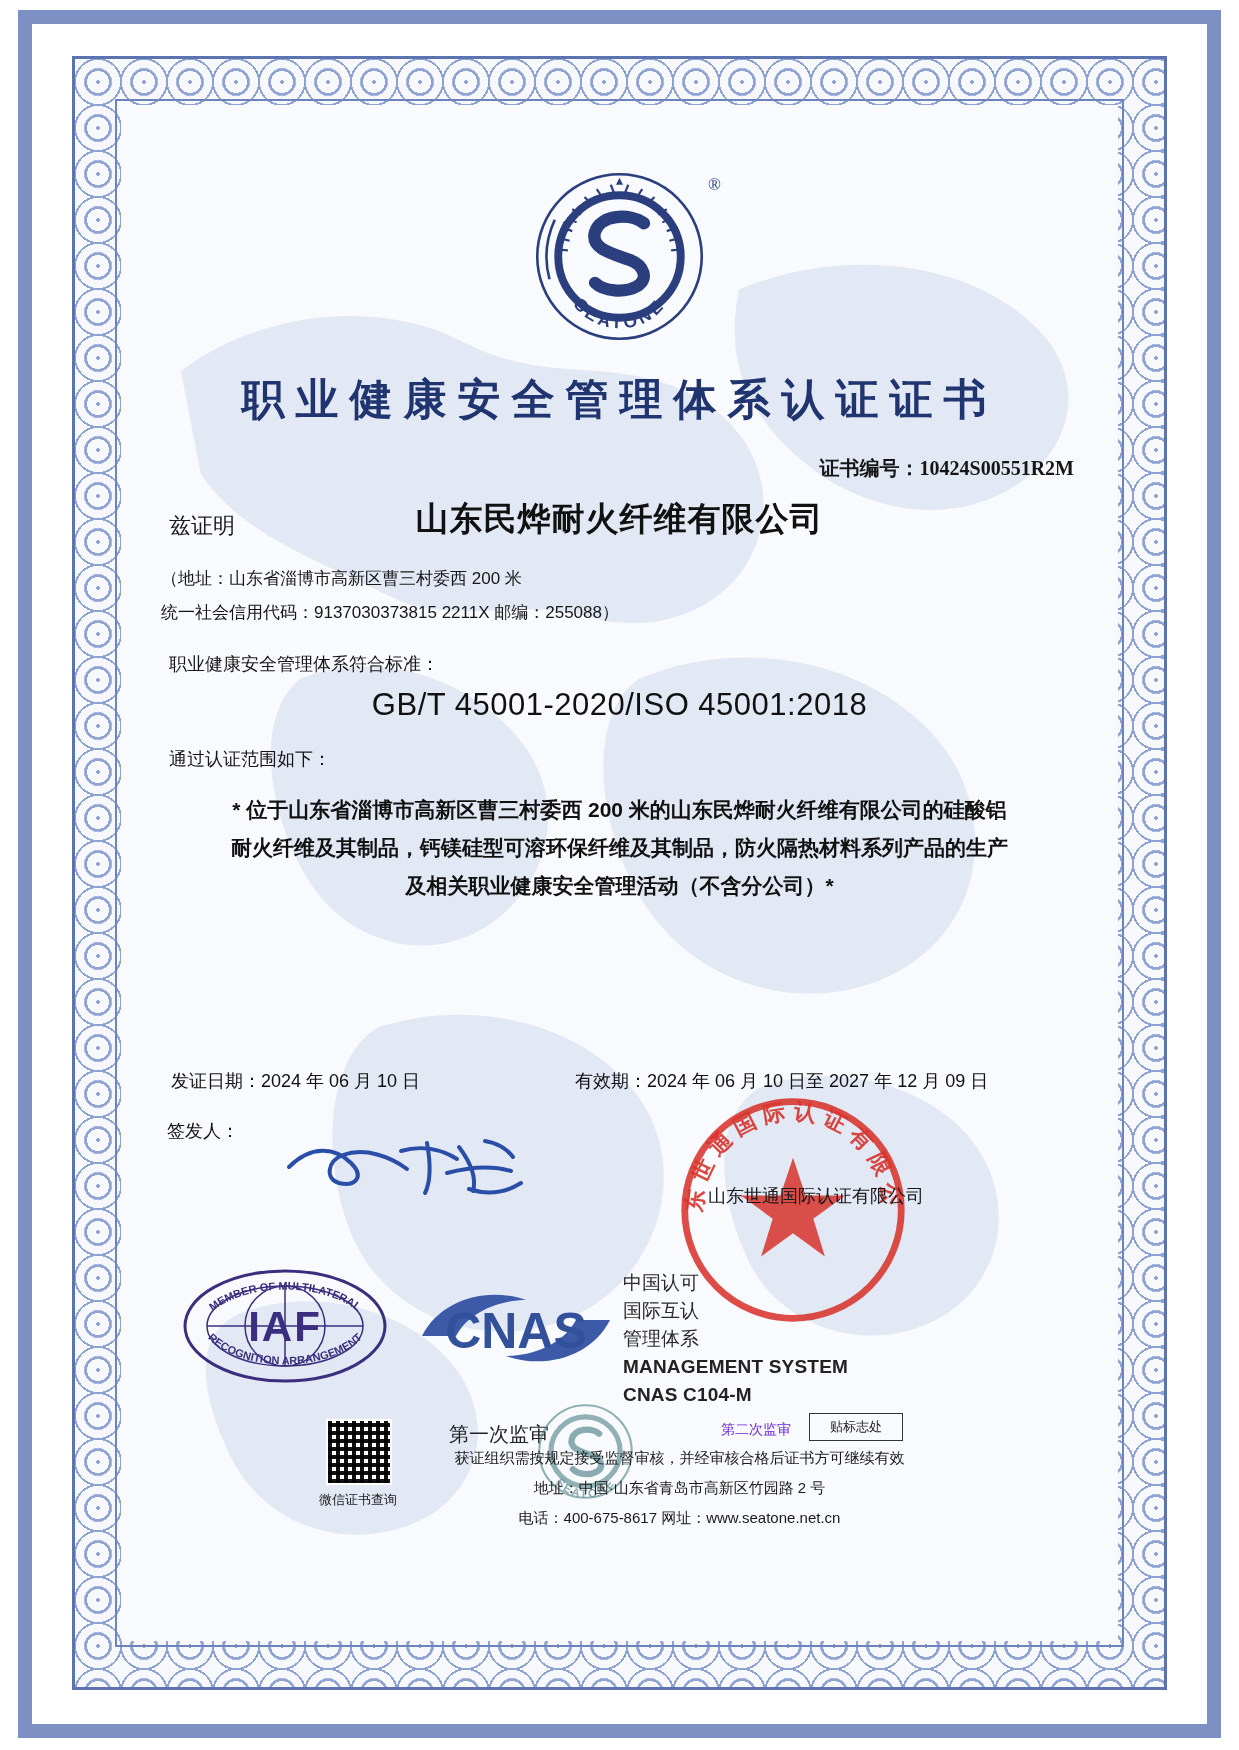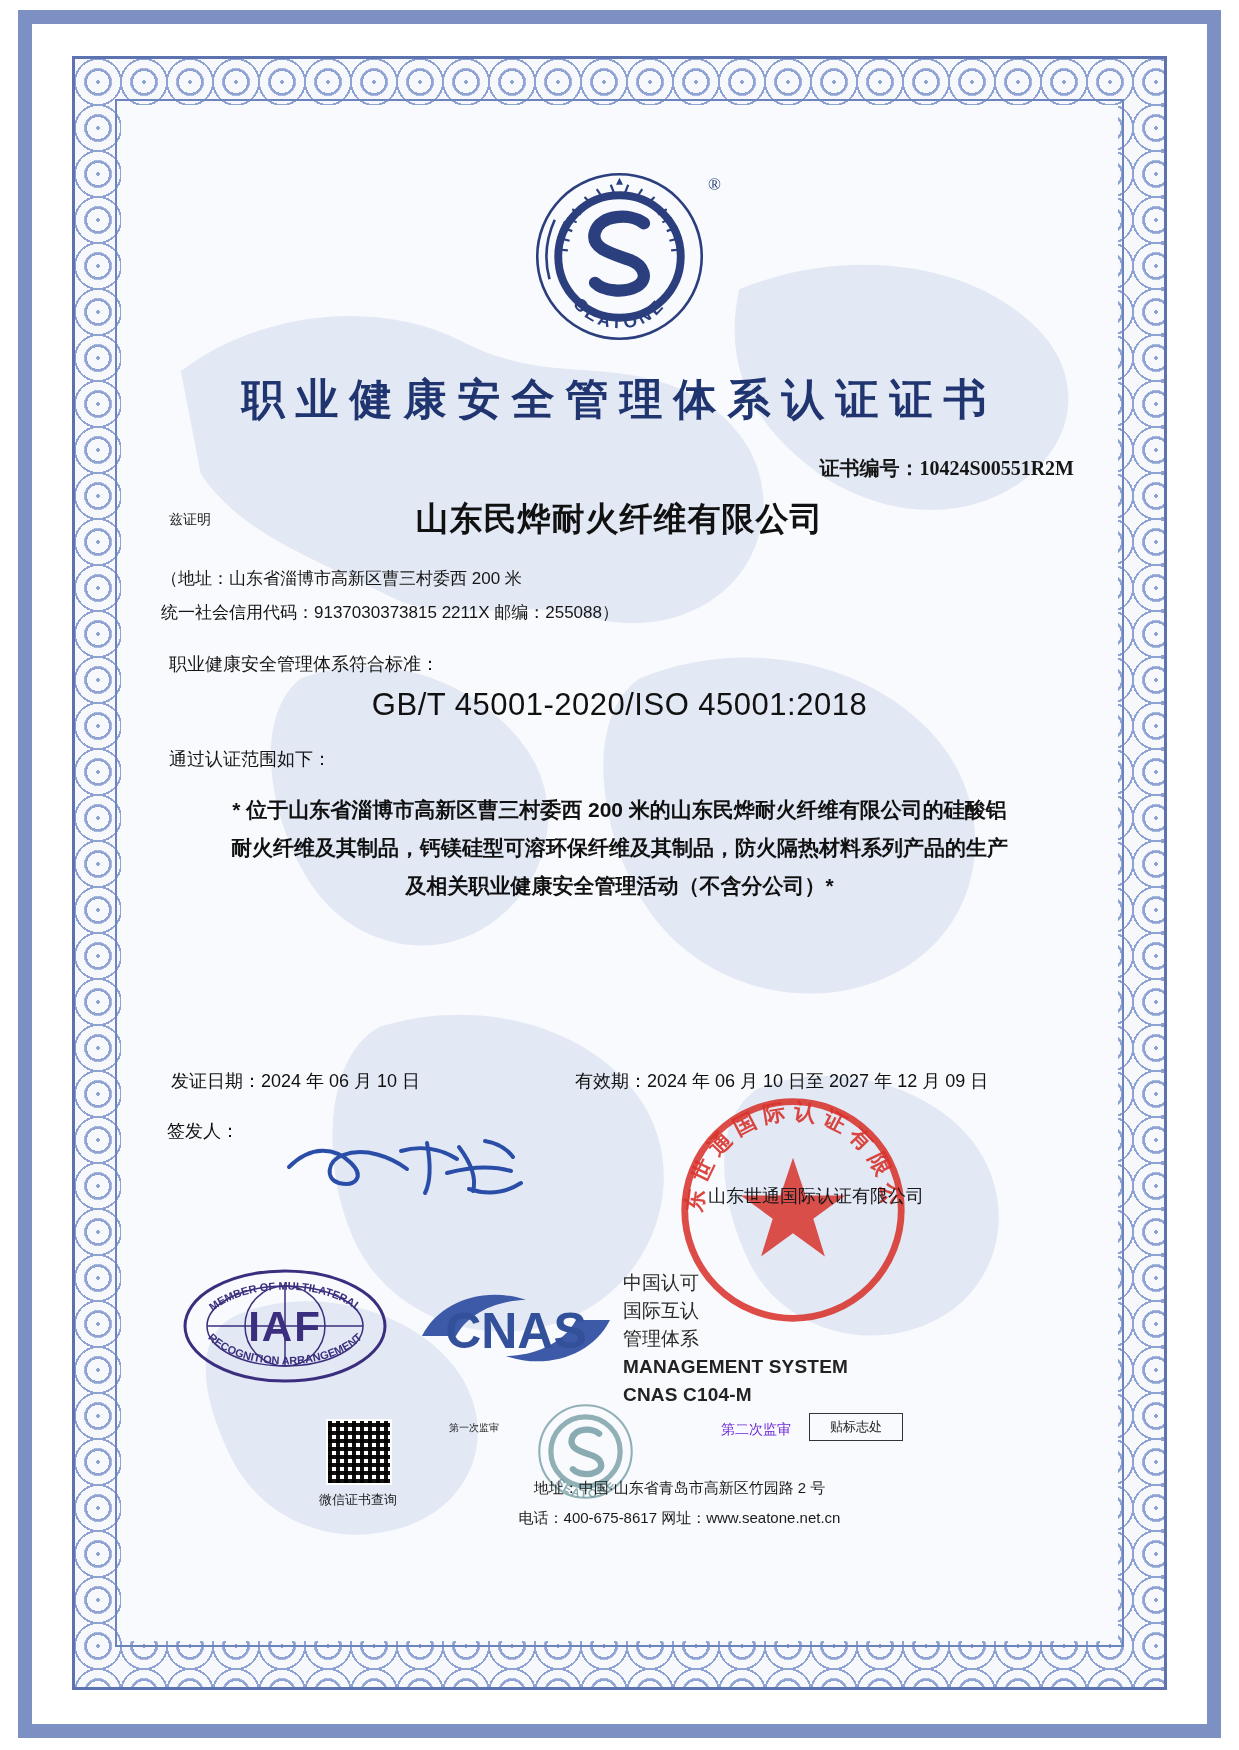--- a/index.html
+++ b/index.html
@@ -118,21 +118,21 @@
     font-family: "Liberation Serif", serif;
     font-size: 20px;
     color: #161616;
     font-weight: bold;
   }
   .cert-no .lbl { font-weight: bold; margin-top: 11px; }
 
   .hereby {
     position: absolute;
     left: 8px; top: 392px;
-    font-size: 14px;
+    font-size: 22px;
     color: #1a1a1a;
   }
 
   .company {
     position: absolute;
     left: 0; right: 0; top: 378px;
     text-align: center;
     font-size: 33px;
     font-weight: bold;
     color: #111111;
@@ -278,21 +278,21 @@
     width: 110px;
     text-align: center;
     font-size: 13px;
     color: #222;
   }
 
   
   .audit1 {
     position: absolute;
     left: 288px; top: 1302px;
-    font-size: 10px; color: #222;
+    font-size: 20px; color: #222;
   }
   .audit2 {
     position: absolute;
     left: 560px; top: 1302px;
     font-size: 14px; color: #6d28d9;
   }
   .sticker-box {
     position: absolute;
     left: 648px; top: 1294px;
     width: 92px; height: 26px;
@@ -497,19 +497,20 @@
             <circle cx="50" cy="50" r="44" fill="none" stroke="#4a7f86" stroke-width="2" opacity=".7"></circle>
             <circle cx="50" cy="50" r="33" fill="none" stroke="#4a7f86" stroke-width="5" opacity=".7"></circle>
             <path d="M63 33 C55 27 40 28 37 38 C34 48 49 51 57 54 C65 57 68 65 61 69 C54 73 43 72 38 67" fill="none" stroke="#4a7f86" stroke-width="6" stroke-linecap="round" opacity=".75"></path>
             <path id="fwarc" d="M14 58 A 36 36 0 0 0 86 58" fill="none"></path>
             <text font-family="Liberation Sans, sans-serif" font-size="11" font-weight="bold" letter-spacing="2" fill="#4a7f86" opacity=".75">
               <textPath href="#fwarc" startOffset="50%" text-anchor="middle">SEATONE</textPath>
             </text>
           </svg>
         </div>
 
+        <div class="footer-line f1">获证组织需按规定接受监督审核，并经审核合格后证书方可继续有效</div>
         <div class="footer-line f2">地址：中国·山东省青岛市高新区竹园路 2 号</div>
         <div class="footer-line f3">电话：400-675-8617        网址：www.seatone.net.cn</div>
 
       </div>
     </div>
   </div>
 </div>
 
 </body></html>

